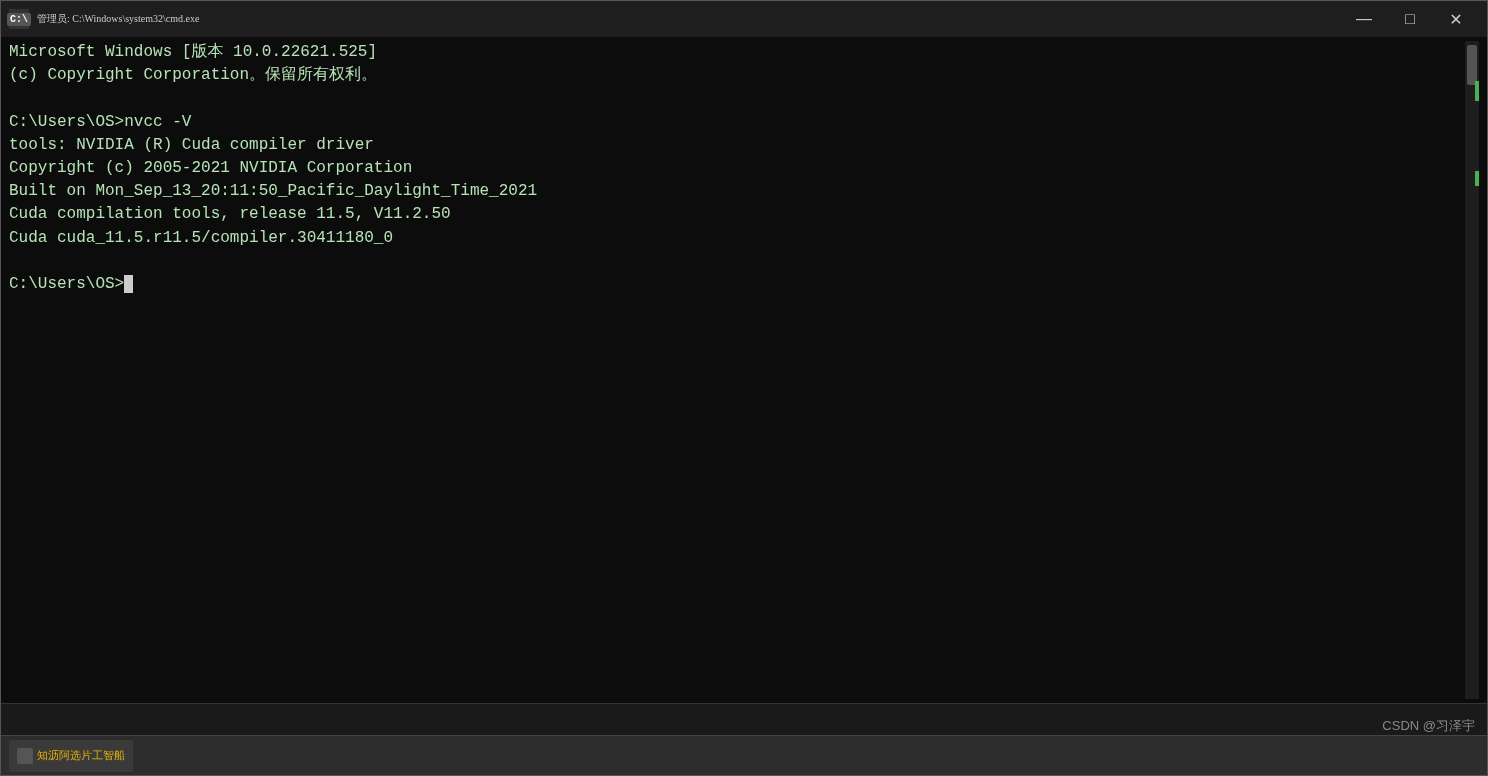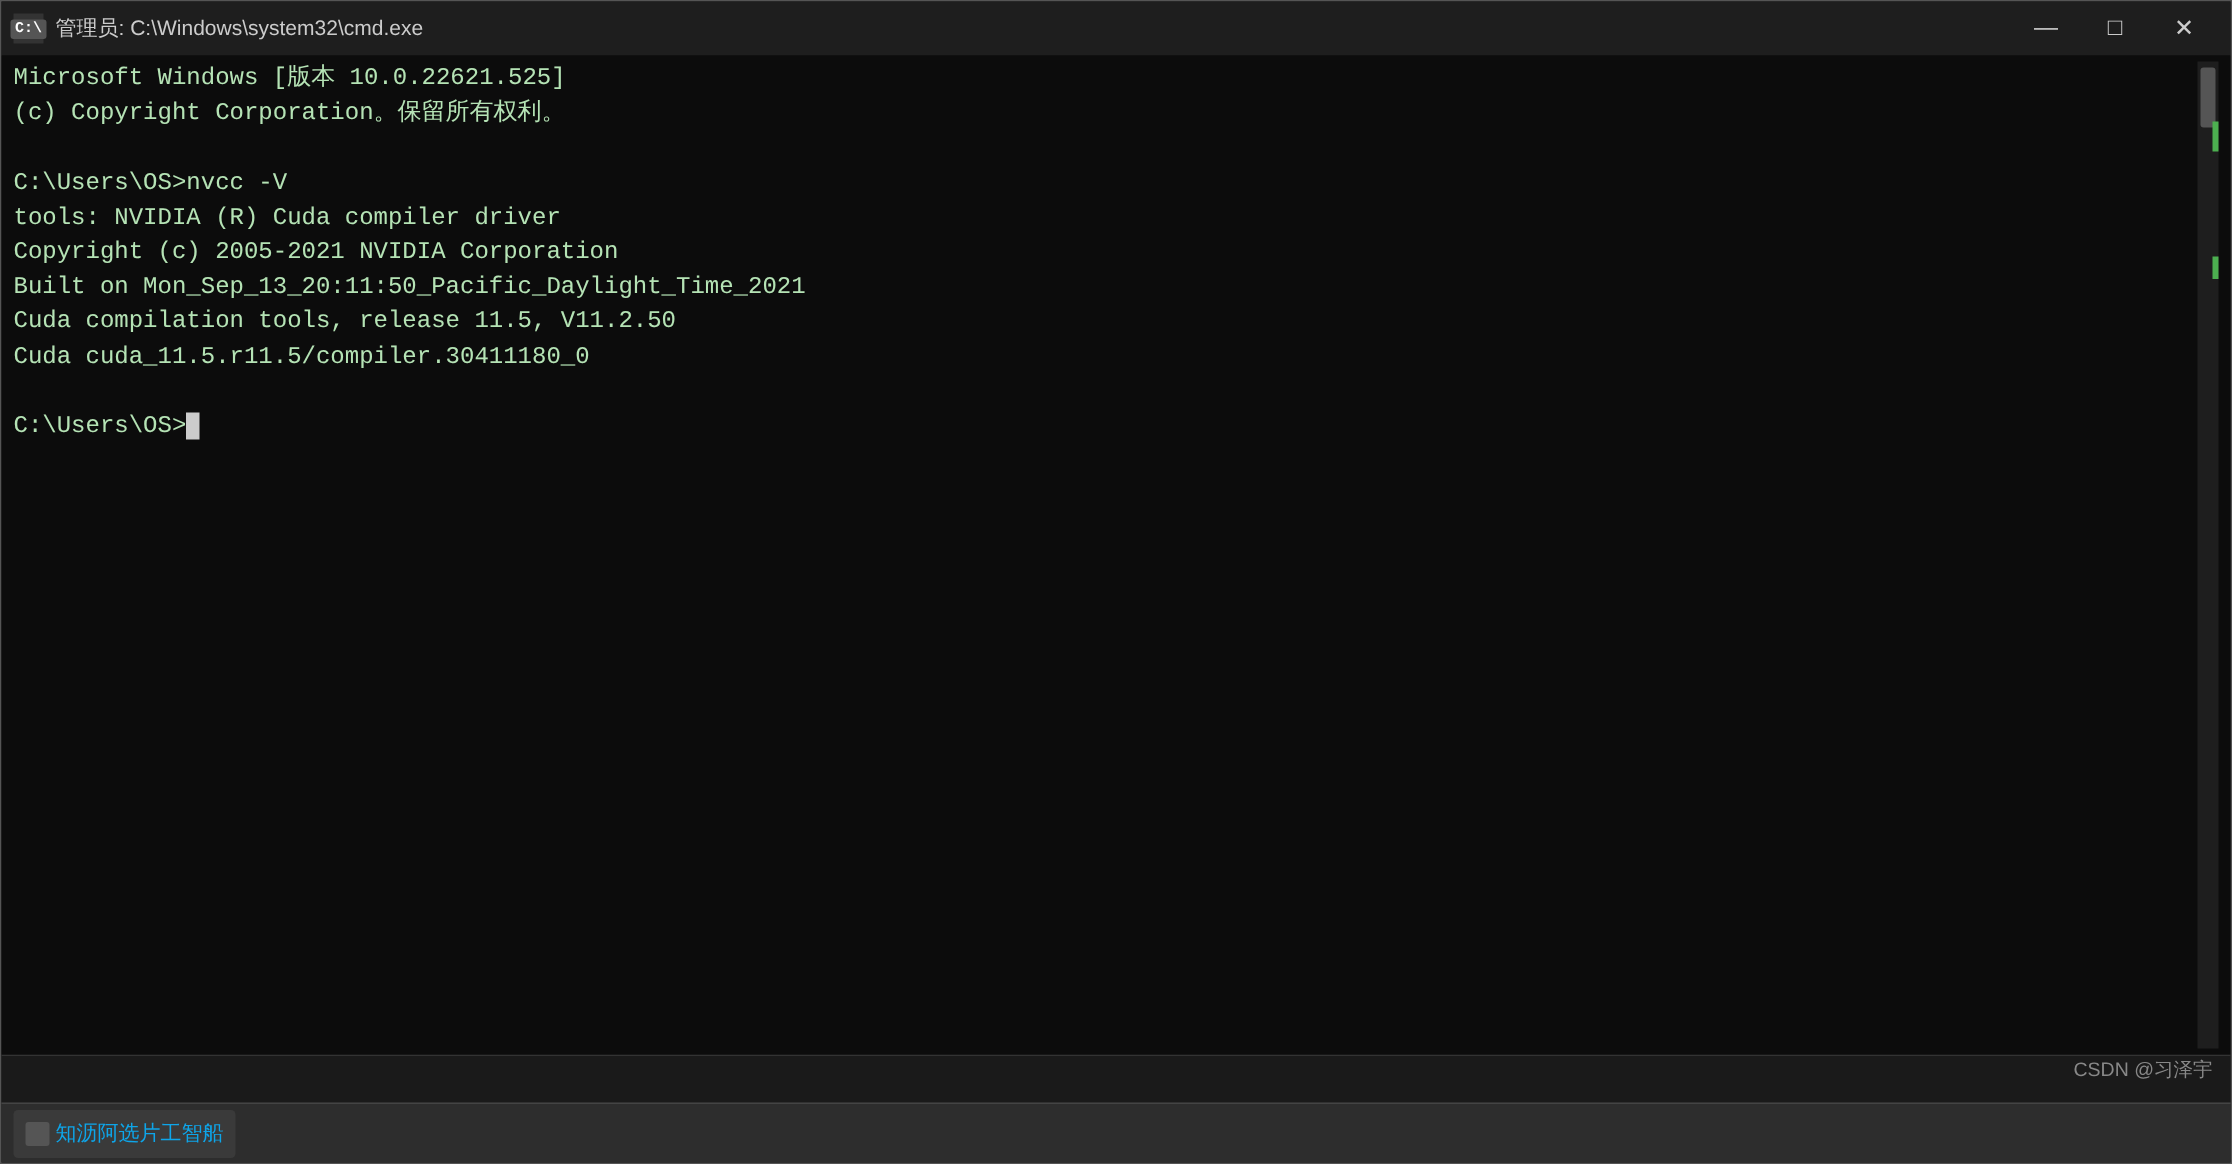--- a/index.html
+++ b/index.html
@@ -54,22 +54,22 @@
       color: #fff;
       font-size: 10px;
       font-weight: bold;
       padding: 1px 3px;
       border-radius: 2px;
     }
 
     .title-bar-text {
       flex: 1;
       color: #cccccc;
-      font-size: 14px;
-      font-family: Liberation Sans, sans-serif;
+      font-size: 10px;
+      font-family: Liberation Serif, serif;
     }
 
     .title-bar-controls {
       display: flex;
       align-items: center;
       gap: 0;
     }
 
     .title-btn {
       width: 46px;
@@ -151,21 +151,21 @@
 
     @keyframes blink {
       0%, 100% { opacity: 1; }
       50% { opacity: 0; }
     }
 
     .bottom-bar {
       height: 32px;
       background: #1a1a1a;
       display: flex;
-      align-items: flex-start;
+      align-items: flex-end;
       justify-content: flex-end;
       padding: 0 12px;
       flex-shrink: 0;
       border-top: 1px solid #333;
     }
 
     .bottom-bar-text {
       color: #888;
       font-family: 'Microsoft YaHei', sans-serif;
       font-size: 13px;
@@ -182,22 +182,22 @@
       border-top: 1px solid #444;
     }
 
     .taskbar-item {
       height: 32px;
       padding: 0 8px;
       background: #3a3a3a;
       border-radius: 3px;
       display: flex;
       align-items: center;
-      color: #0ea5e9;
-      font-size: 14px;
+      color: #eab308;
+      font-size: 11px;
       font-family: 'Microsoft YaHei', sans-serif;
       gap: 4px;
     }
 
     .taskbar-item-icon {
       width: 16px;
       height: 16px;
       background: #555;
       border-radius: 2px;
     }

